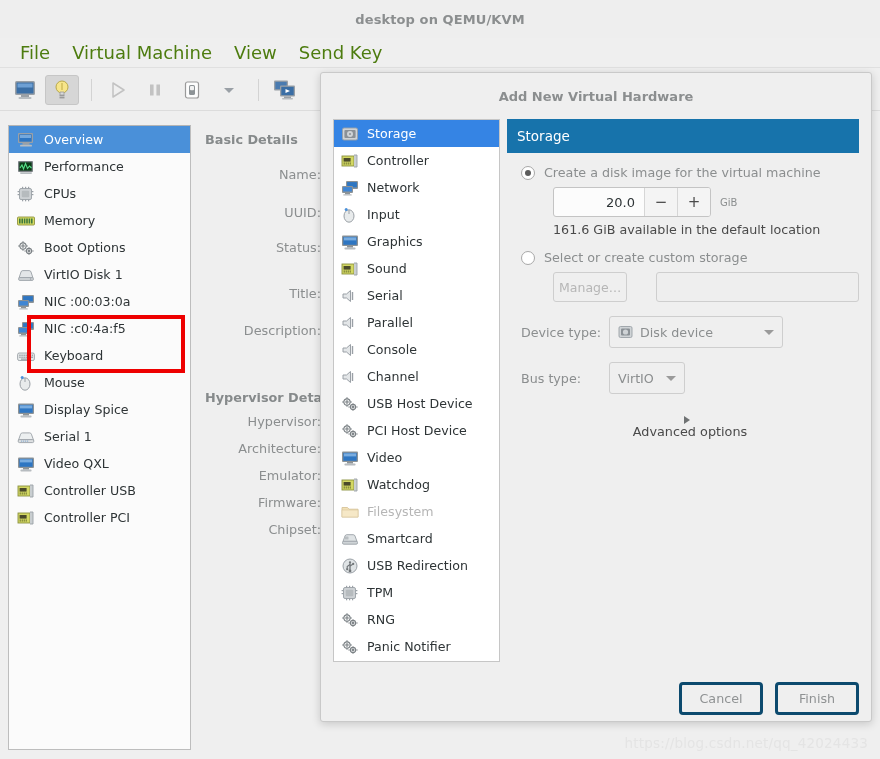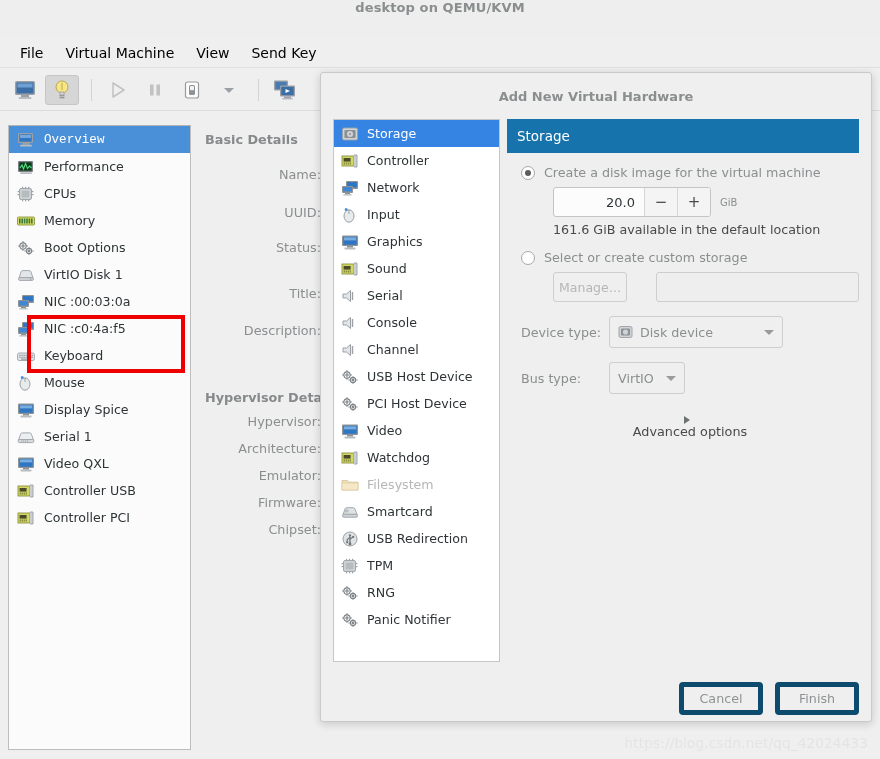--- a/index.html
+++ b/index.html
@@ -11,50 +11,50 @@
     font-family: "DejaVu Sans", "Liberation Sans", sans-serif;
     font-size: 12.5px;
     color: #2e3436;
     -webkit-font-smoothing: antialiased;
   }
   #root { position: relative; width: 880px; height: 759px; background: #efefef; }
 
   
   .titlebar {
     position: absolute; left: 0; top: 0; width: 880px; height: 38px;
-    background: #eeeeee; display: flex; align-items: flex-start; justify-content: center;
+    background: #eeeeee; display: flex; align-items: center; justify-content: center;
   }
   .titlebar-text { font-size: 13px; font-weight: bold; color: #8b8e8f; letter-spacing: .1px; }
 
   .menubar {
     position: absolute; left: 0; top: 38px; width: 880px; height: 30px;
     background: #efefef; display: flex; align-items: center; padding-left: 9px;
     border-bottom: 1px solid #e0e0e0;
   }
-  .menu-item { font-size: 14px; color: #000000; padding: 3px 11px; cursor: default; }
+  .menu-item { font-size: 18px; color: #4d7c0f; padding: 3px 11px; cursor: default; }
 
   .toolbar {
     position: absolute; left: 0; top: 69px; width: 880px; height: 42px;
     background: #efefef; display: flex; align-items: center; padding-left: 8px;
     border-bottom: 1px solid #dcdcdc;
   }
   .tb-btn { width: 34px; height: 30px; display: flex; align-items: center; justify-content: center;
             margin-right: 3px; border-radius: 3px; }
   .tb-btn.active { background: #d6d6d6; border: 1px solid #c6c6c6; }
   .tb-sep { width: 1px; height: 22px; background: #d3d3d3; margin: 0 9px; }
 
   
   .hw-panel {
     position: absolute; left: 8px; top: 125px; width: 183px; height: 625px;
     background: #fbfbfb; border: 1px solid #bdbdbd; border-top-color:#b4b4b4;
     overflow: hidden;
   }
   .hw-row { display: flex; align-items: center; height: 27px; padding-left: 7px; }
   .hw-row.selected { background: #4a90d9; }
-  .hw-row.selected .hw-label { color: #ffffff; font-family: Liberation Mono, monospace; }
+  .hw-row.selected .hw-label { color: #ffffff; }
   .hw-ico { width: 20px; height: 18px; margin-right: 8px; flex: 0 0 auto; display:flex; align-items:center; justify-content:center;}
   .hw-label { font-size: 12.6px; color: #2e3436; white-space: nowrap; }
 
   .redbox {
     position: absolute; left: 27px; top: 315px; width: 158px; height: 58px;
     border: 4px solid #ee0000; pointer-events: none; z-index: 5;
   }
 
   
   .details {
@@ -147,21 +147,21 @@
            border-top: 5px solid #9a9a9a; margin-left: 6px; }
 
   .adv { display:flex; align-items:center; margin-top: 22px; flex-direction: column; }
   .tri { width:0;height:0;border-top:4.5px solid transparent;border-bottom:4.5px solid transparent;
          border-left:6px solid #6f7273; margin-right: 7px; }
   .adv-label { font-size: 12.8px; color: #4a4a4a; }
 
   .dlg-footer { position:absolute; left:0; bottom: 0; width: 552px; height: 62px;
                 display:flex; align-items:center; justify-content:flex-end; padding-right: 14px; }
   .dlg-btn {
-    width: 84px; height: 33px; border: 5px solid #0c4a6e; border-radius: 4px;
+    width: 84px; height: 33px; border: 3px solid #0c4a6e; border-radius: 4px;
     background: #efefef; display:flex; align-items:center; justify-content:center;
     font-size: 12.7px; color: #8f9293; margin-left: 12px; margin-top: 13px;
   }
 
   .watermark {
     position: absolute; right: 12px; bottom: 8px;
     font-size: 13.5px; color: #e4e4e4; letter-spacing: .2px; user-select:none;
   }
   .scroll-right { position:absolute; right:0; top:111px; width:8px; height:648px; background:#efefef; }
 </style>
@@ -606,20 +606,29 @@
               </span>
               <span class="dev-label">Serial</span>
             </div>
             <div class="dev-row">
               <span class="dev-ico">
                 <svg width="18" height="16" viewBox="0 0 18 16">
                   <path d="M2 6 L5.5 6 L9.5 2.5 L9.5 13.5 L5.5 10 L2 10 Z" fill="#e3e6e8" stroke="#9aa0a6" stroke-width="1" stroke-linejoin="round"></path>
                   <path d="M11.5 4 L11.5 12" stroke="#9aa0a6" stroke-width="1.4"></path>
                 </svg>
               </span>
+              <span class="dev-label">Parallel</span>
+            </div>
+            <div class="dev-row">
+              <span class="dev-ico">
+                <svg width="18" height="16" viewBox="0 0 18 16">
+                  <path d="M2 6 L5.5 6 L9.5 2.5 L9.5 13.5 L5.5 10 L2 10 Z" fill="#e3e6e8" stroke="#9aa0a6" stroke-width="1" stroke-linejoin="round"></path>
+                  <path d="M11.5 4 L11.5 12" stroke="#9aa0a6" stroke-width="1.4"></path>
+                </svg>
+              </span>
               <span class="dev-label">Console</span>
             </div>
             <div class="dev-row">
               <span class="dev-ico">
                 <svg width="18" height="16" viewBox="0 0 18 16">
                   <path d="M2 6 L5.5 6 L9.5 2.5 L9.5 13.5 L5.5 10 L2 10 Z" fill="#e3e6e8" stroke="#9aa0a6" stroke-width="1" stroke-linejoin="round"></path>
                   <path d="M11.5 4 L11.5 12" stroke="#9aa0a6" stroke-width="1.4"></path>
                 </svg>
               </span>
               <span class="dev-label">Channel</span>

